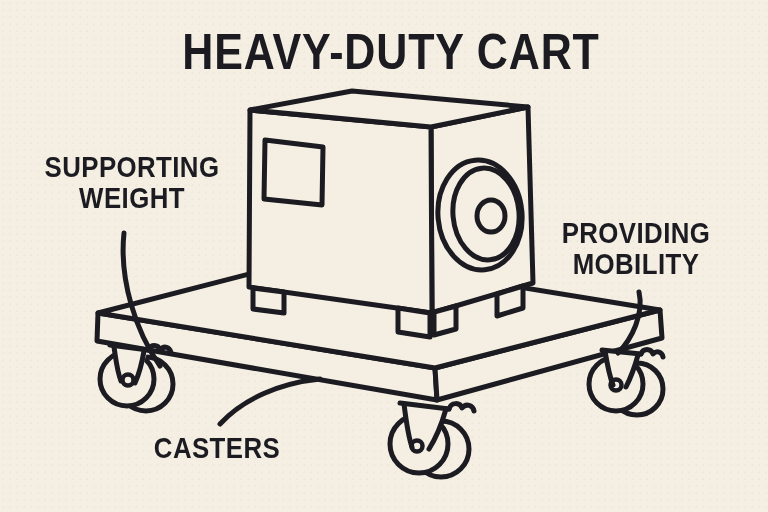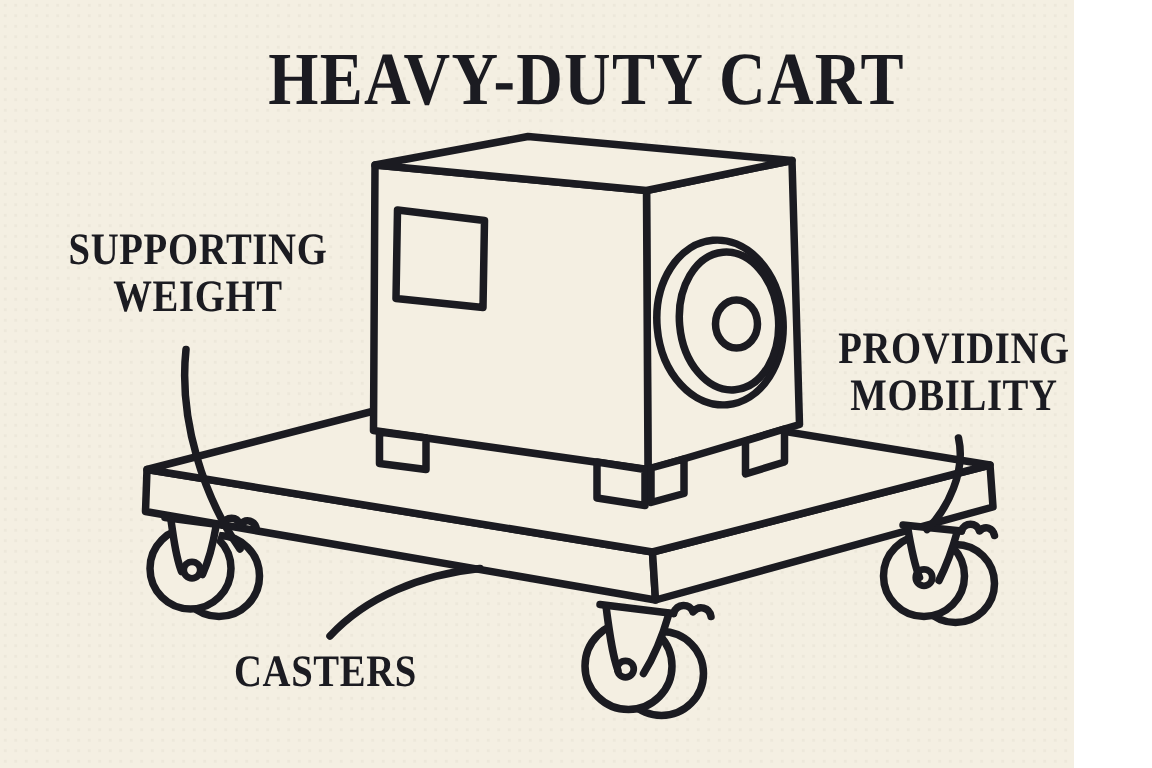--- a/index.html
+++ b/index.html
@@ -1,23 +1,22 @@
 <!DOCTYPE html>
 <html style="--background: #f4efe2; --ink: #1b1b21;"><head>
 <meta charset="utf-8">
 <style>
   html,body{margin:0;padding:0;}
   .stage{
-    position:relative;width:676px;height:512px;overflow:hidden;
+    position:relative;width:768px;height:512px;overflow:hidden;
     background:var(--background,#f4efe2);
     background-image:radial-gradient(rgba(60,50,30,0.04) 1px, transparent 1px);
     background-size:7px 7px;
     color:var(--ink,#1b1b21);
-    font-family:Liberation Serif, serif;
-    padding-left:40px;
+    font-family:Liberation Sans, sans-serif;
   }
   .art{position:absolute;left:0;top:0;}
   .lbl{
     position:absolute;text-align:center;font-weight:700;
     letter-spacing:0.5px;line-height:31px;font-size:30px;
     transform:scaleX(0.86);transform-origin:center;
     white-space:nowrap;color:var(--ink,#1b1b21);
   }
   .title{
     position:absolute;left:7px;top:26px;width:768px;text-align:center;

